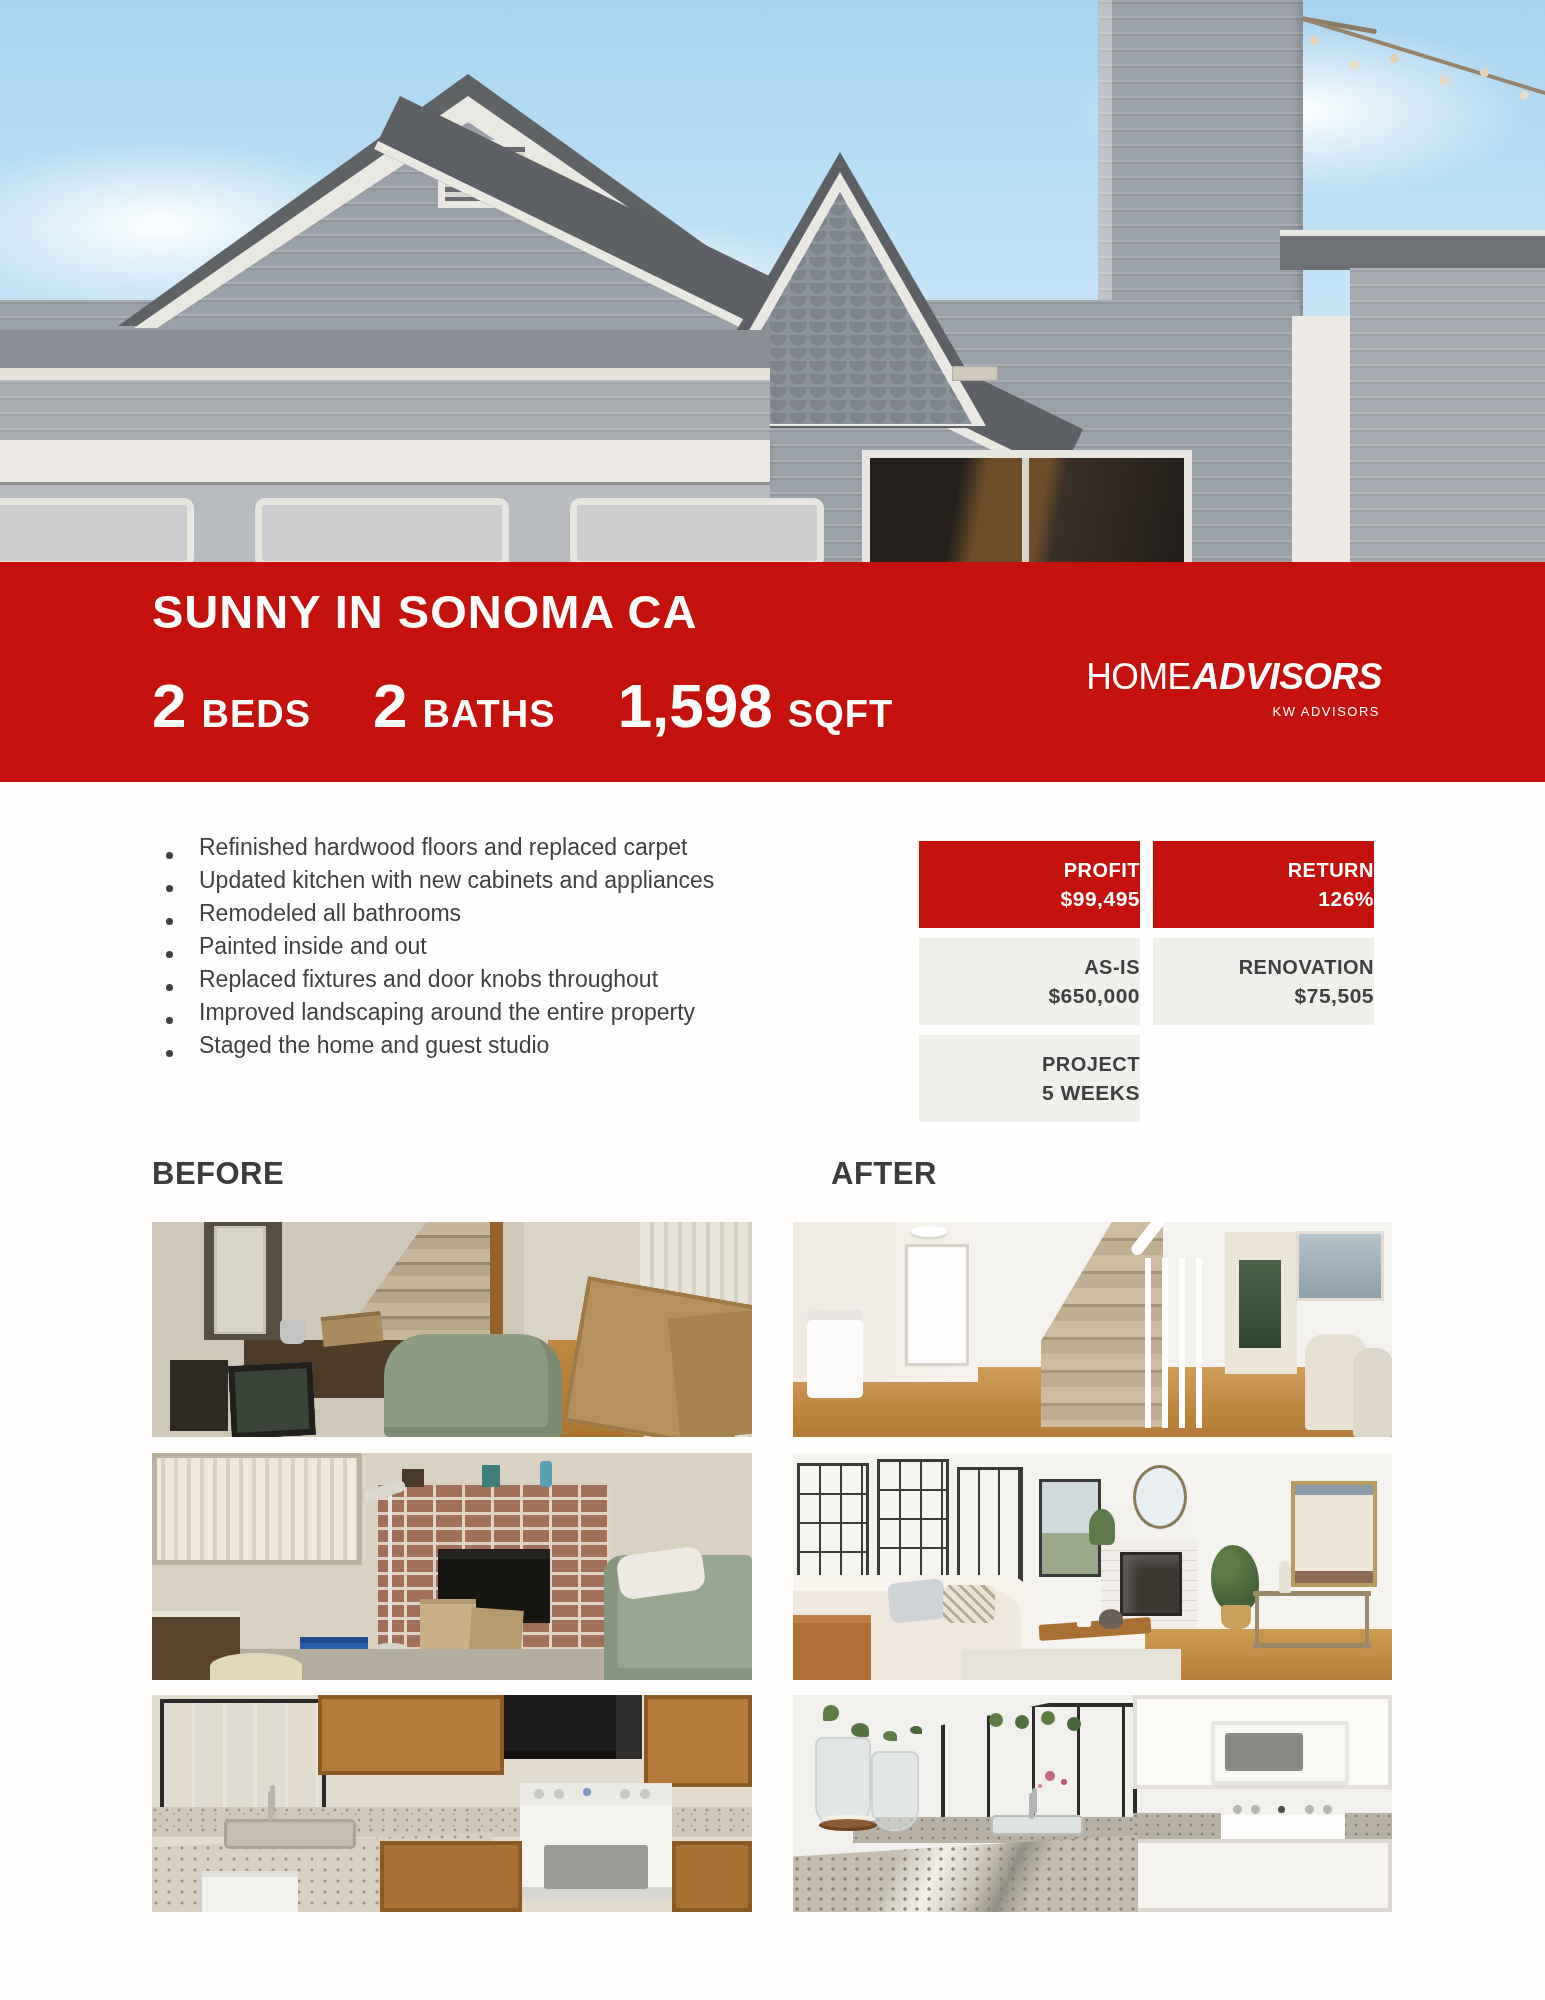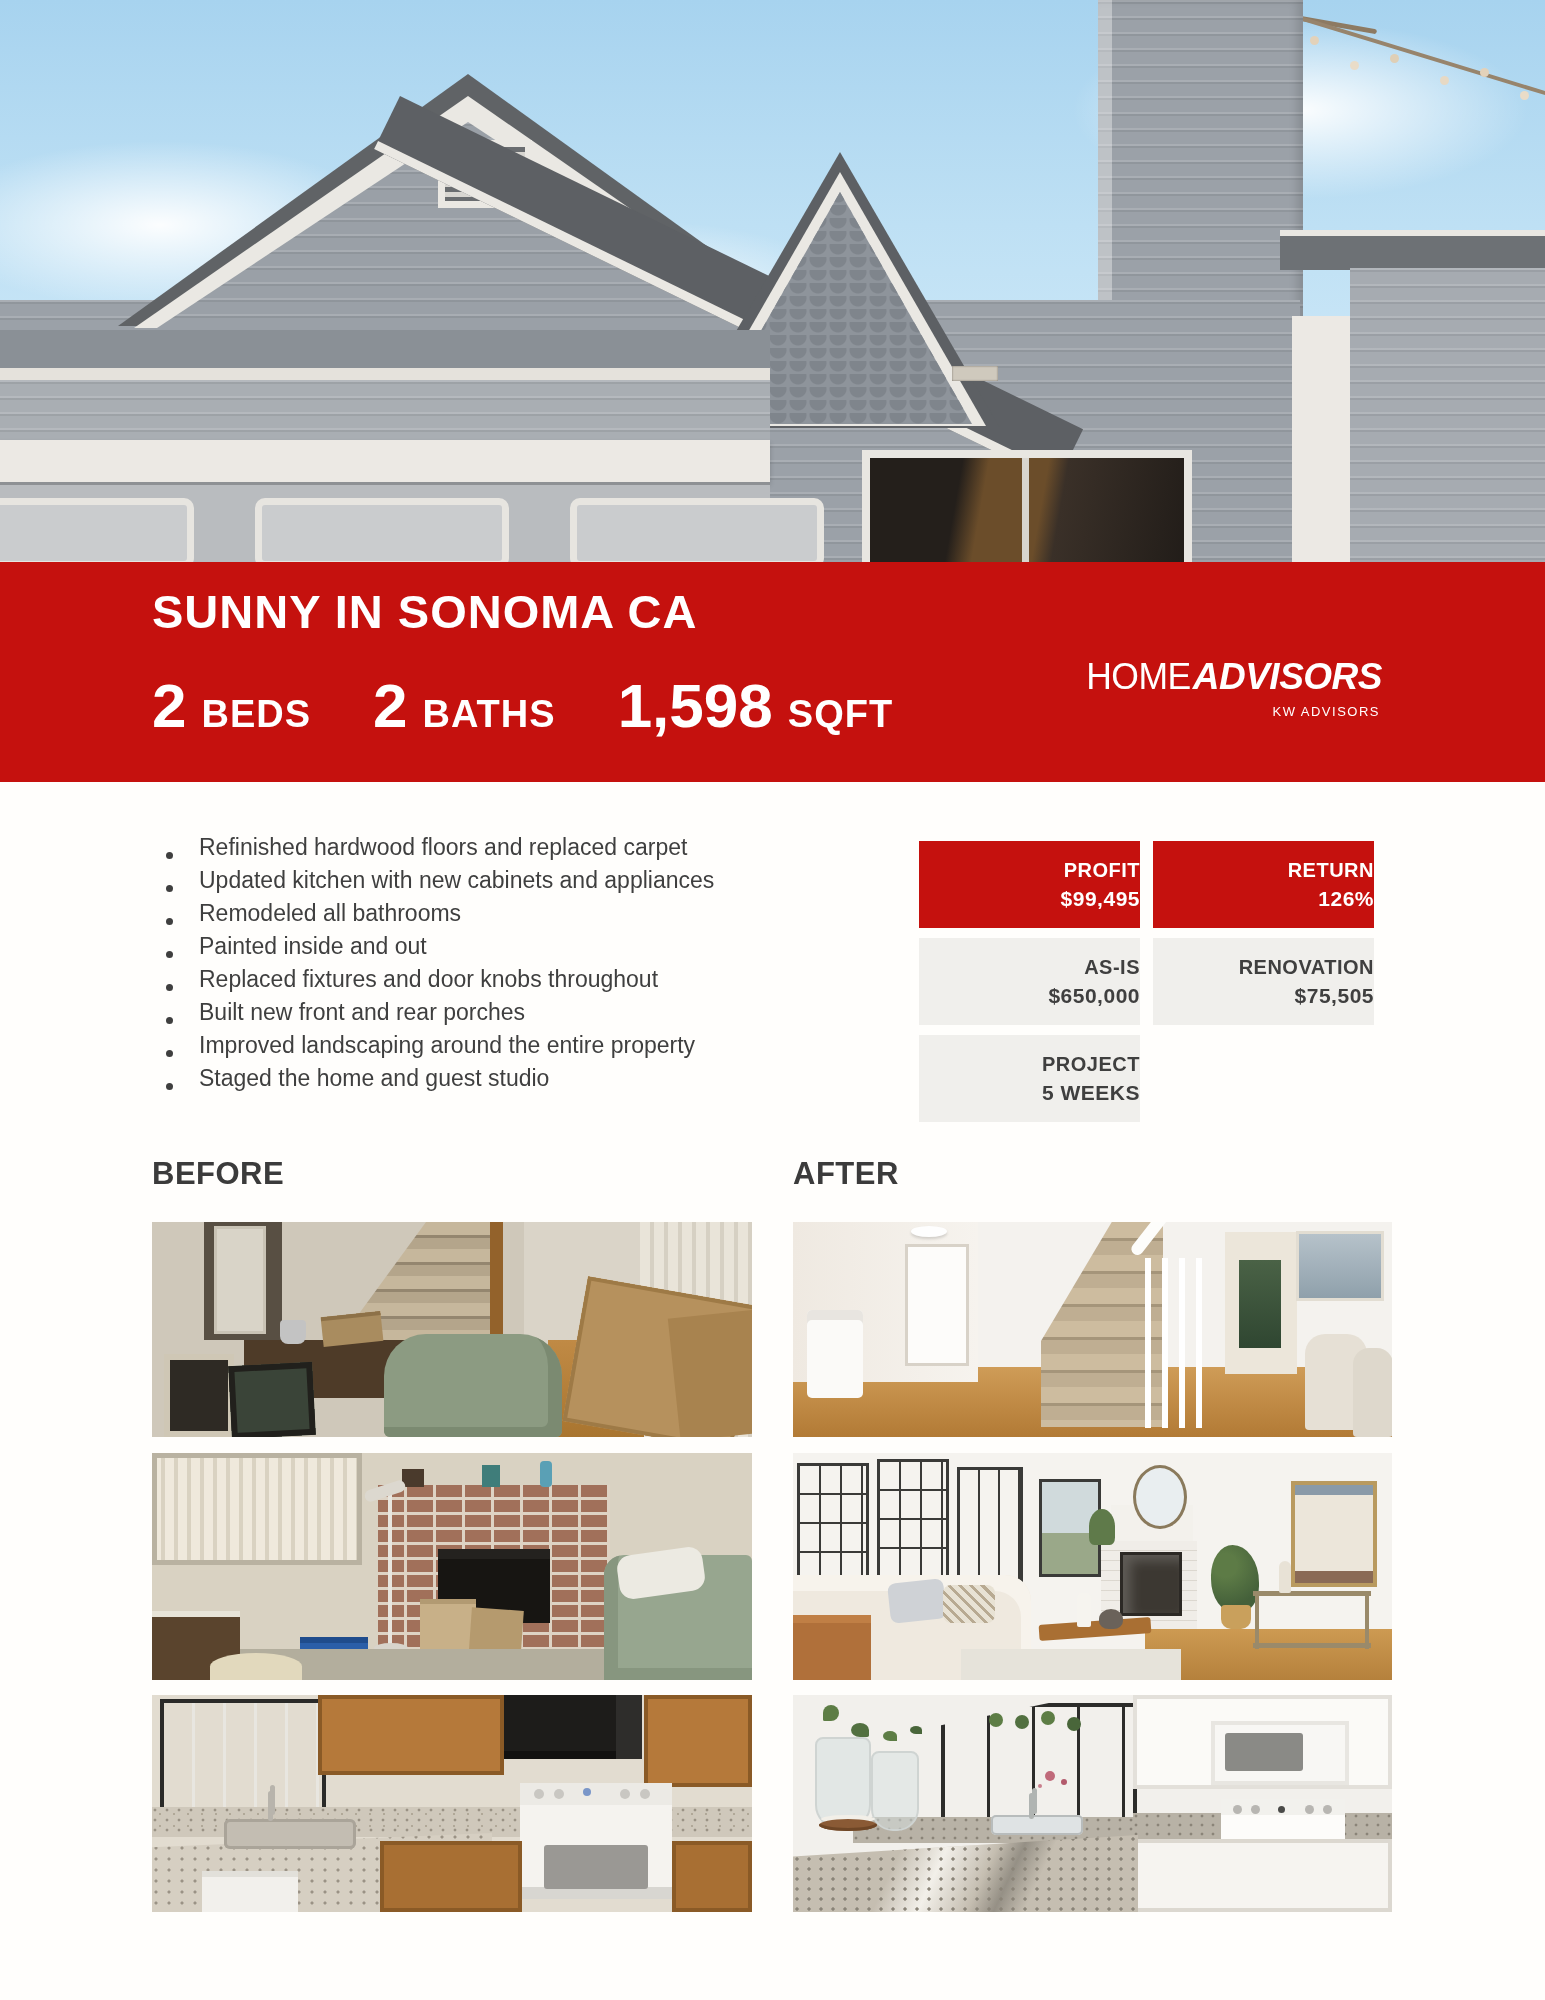--- a/index.html
+++ b/index.html
@@ -136,24 +136,20 @@
     <li class="hl">
         <span class="dot"></span>
         <span>Painted inside and out</span>
       </li>
     <li class="hl">
         <span class="dot"></span>
         <span>Replaced fixtures and door knobs throughout</span>
       </li>
     <li class="hl">
         <span class="dot"></span>
-        <span>Built new front and rear porches</span>
-      </li>
-    <li class="hl">
-        <span class="dot"></span>
         <span>Improved landscaping around the entire property</span>
       </li>
     <li class="hl">
         <span class="dot"></span>
         <span>Staged the home and guest studio</span>
       </li>
   </ul>
 
   <div class="sgrid">
     <div class="sg-cell red">
@@ -172,21 +168,21 @@
       <div class="sg-label">RENOVATION</div>
       <div class="sg-value">$75,505</div>
     </div>
     <div class="sg-cell gray">
       <div class="sg-label">PROJECT</div>
       <div class="sg-value">5 WEEKS</div>
     </div>
   </div>
 
   <div class="gal-h" style="left:152px;top:1156px;">BEFORE</div>
-  <div class="gal-h" style="left:793px;top:1156px;">AFTER</div>
+  <div class="gal-h" style="left:831px;top:1156px;">AFTER</div>
 
   <div class="photo" style="left:152px;top:1222px;width:600px;height:215px;background:linear-gradient(90deg,#cfc8ba 0 62%,#dad4c8 62% 100%);">
     <div class="s" style="left:488px;top:0;width:112px;height:215px;background:repeating-linear-gradient(90deg,#e9e4d9 0 10px,#d6d0c3 10px 14px);"></div>
     <div class="s" style="left:52px;top:0;width:78px;height:118px;background:#584f43;"></div>
     <div class="s" style="left:62px;top:4px;width:52px;height:108px;background:#d9d4c8;box-shadow:inset 0 0 0 3px #c9c3b5;"></div>
     <div class="s" style="left:196px;top:0;width:150px;height:172px;background:repeating-linear-gradient(180deg,#c6b79c 0 13px,#94866f 13px 16px,#b4a58b 16px 27px);clip-path:polygon(52% 0,100% 0,100% 100%,0 100%,0 62%);"></div>
     <div class="s" style="left:338px;top:0;width:13px;height:178px;background:#93622b;"></div>
     <div class="s" style="left:396px;top:118px;width:96px;height:97px;background:linear-gradient(180deg,#c08a45,#a9752f);"></div>
     <div class="s" style="left:92px;top:118px;width:240px;height:58px;background:#4e3b28;"></div>
     <div class="s" style="left:128px;top:98px;width:26px;height:24px;background:#c3c3c3;border-radius:4px 4px 8px 8px;"></div>

